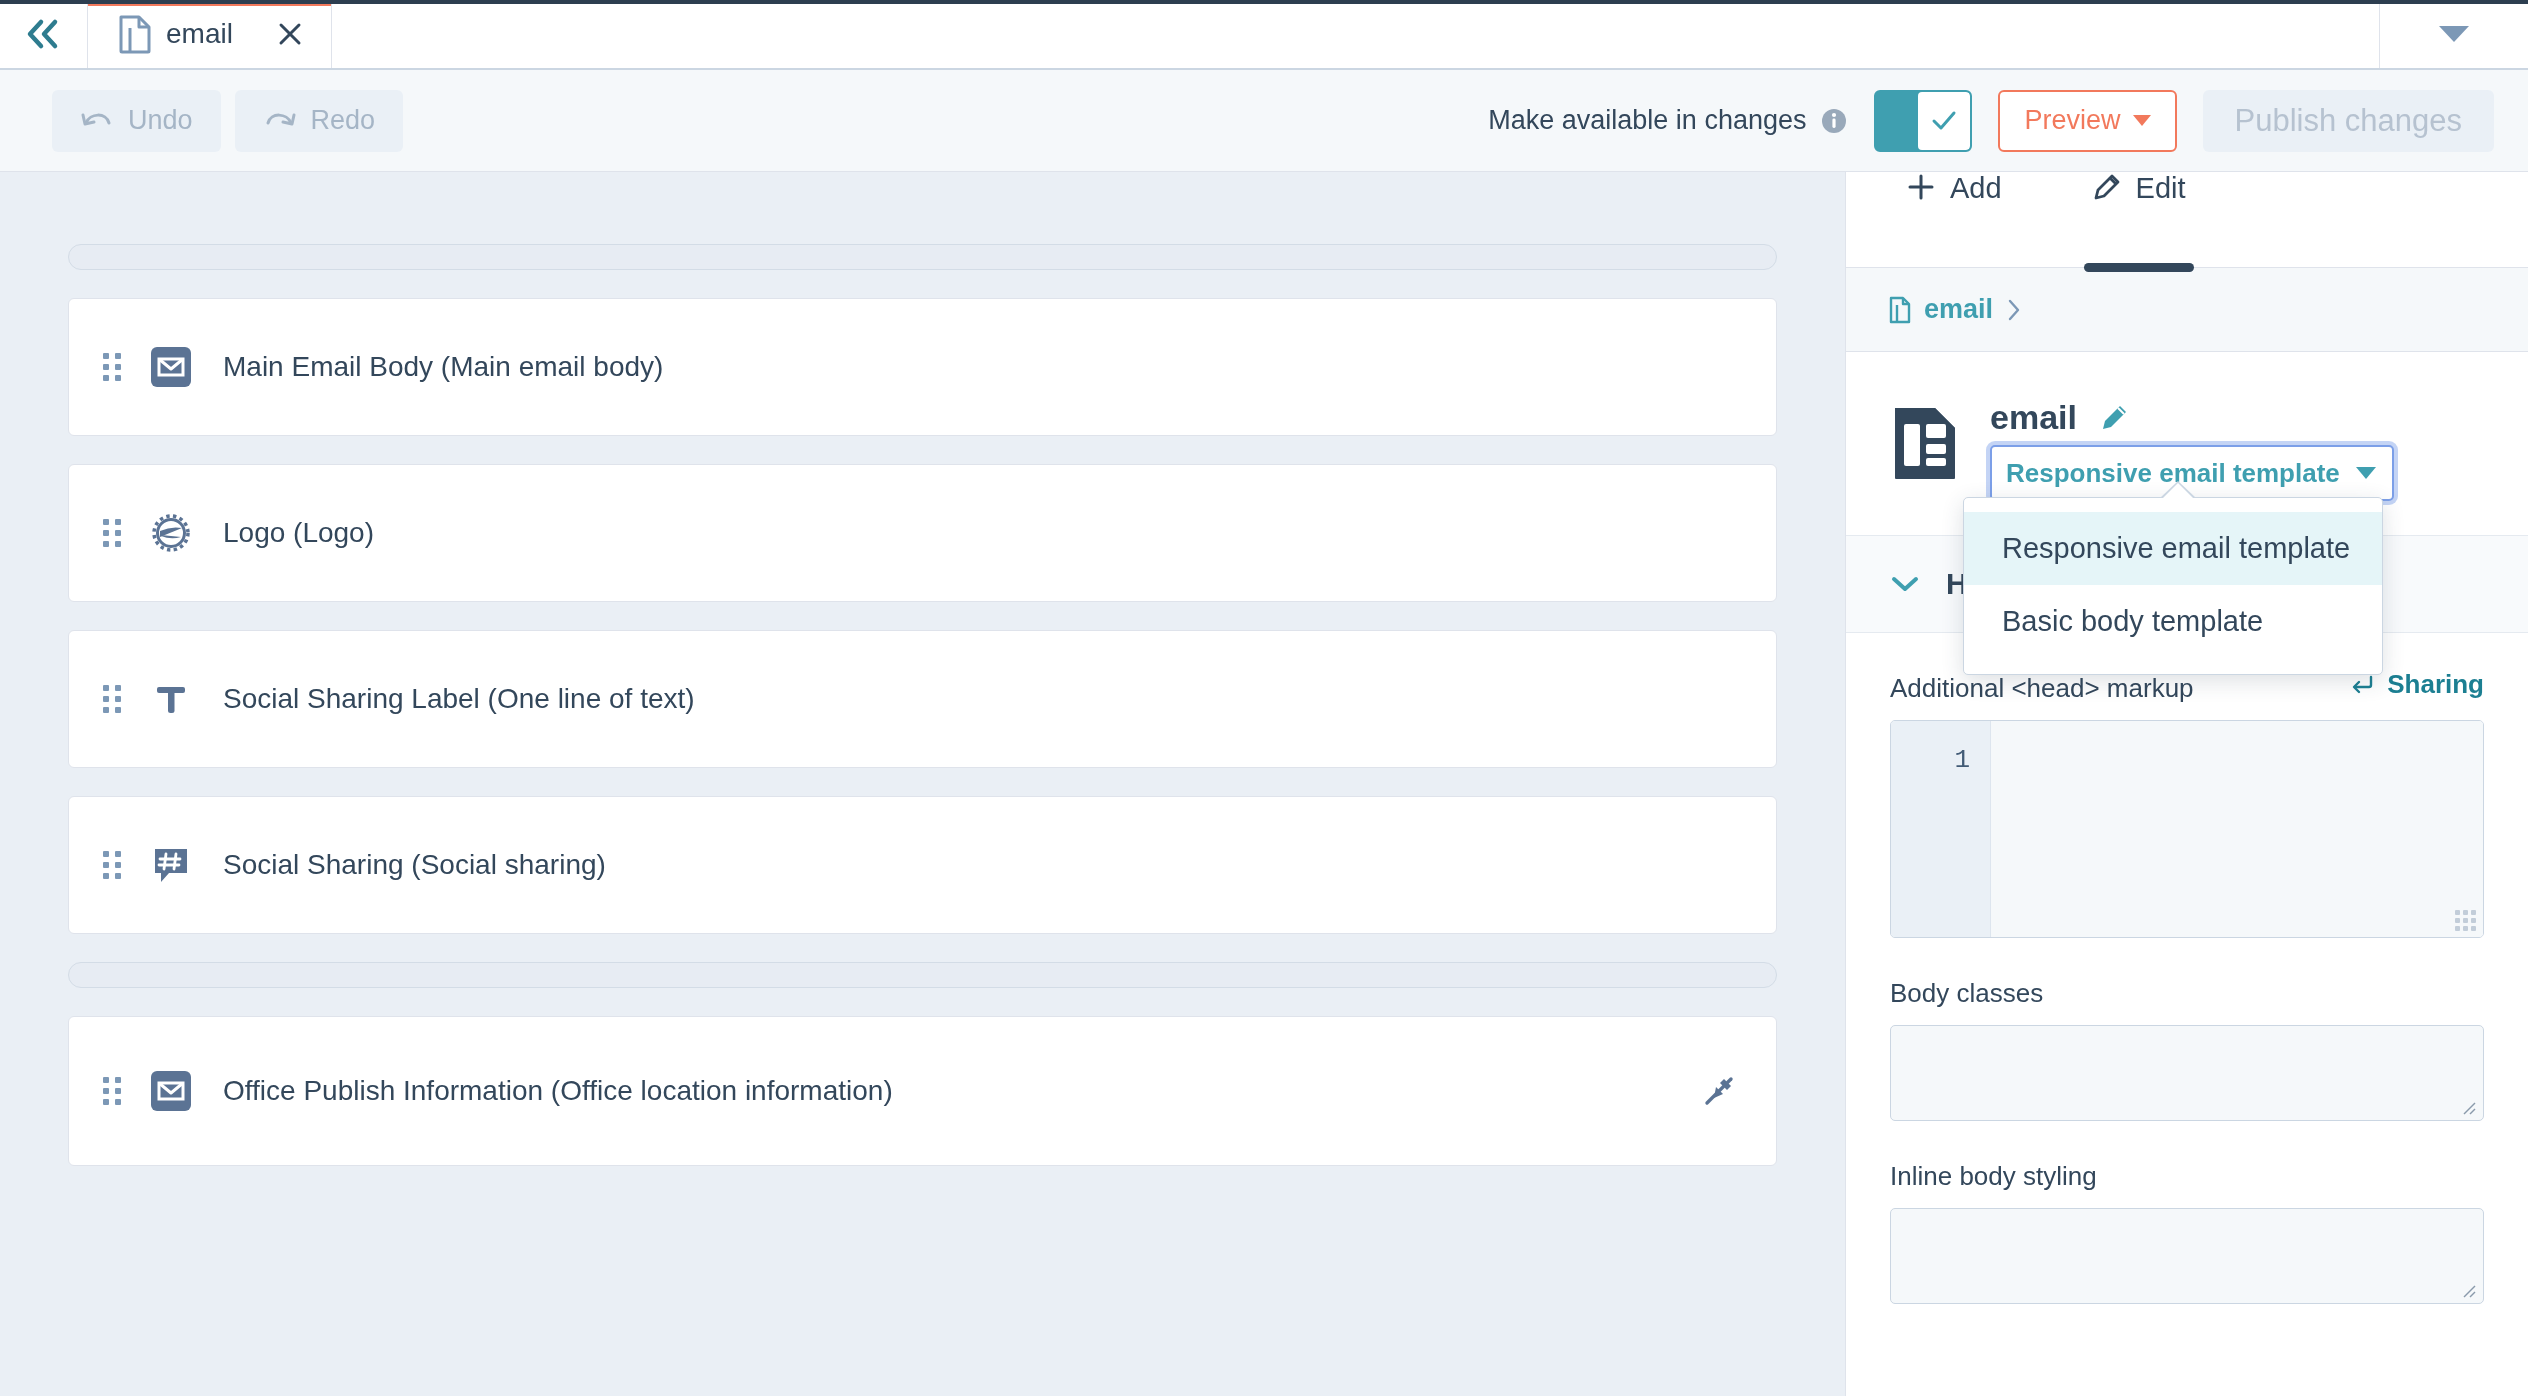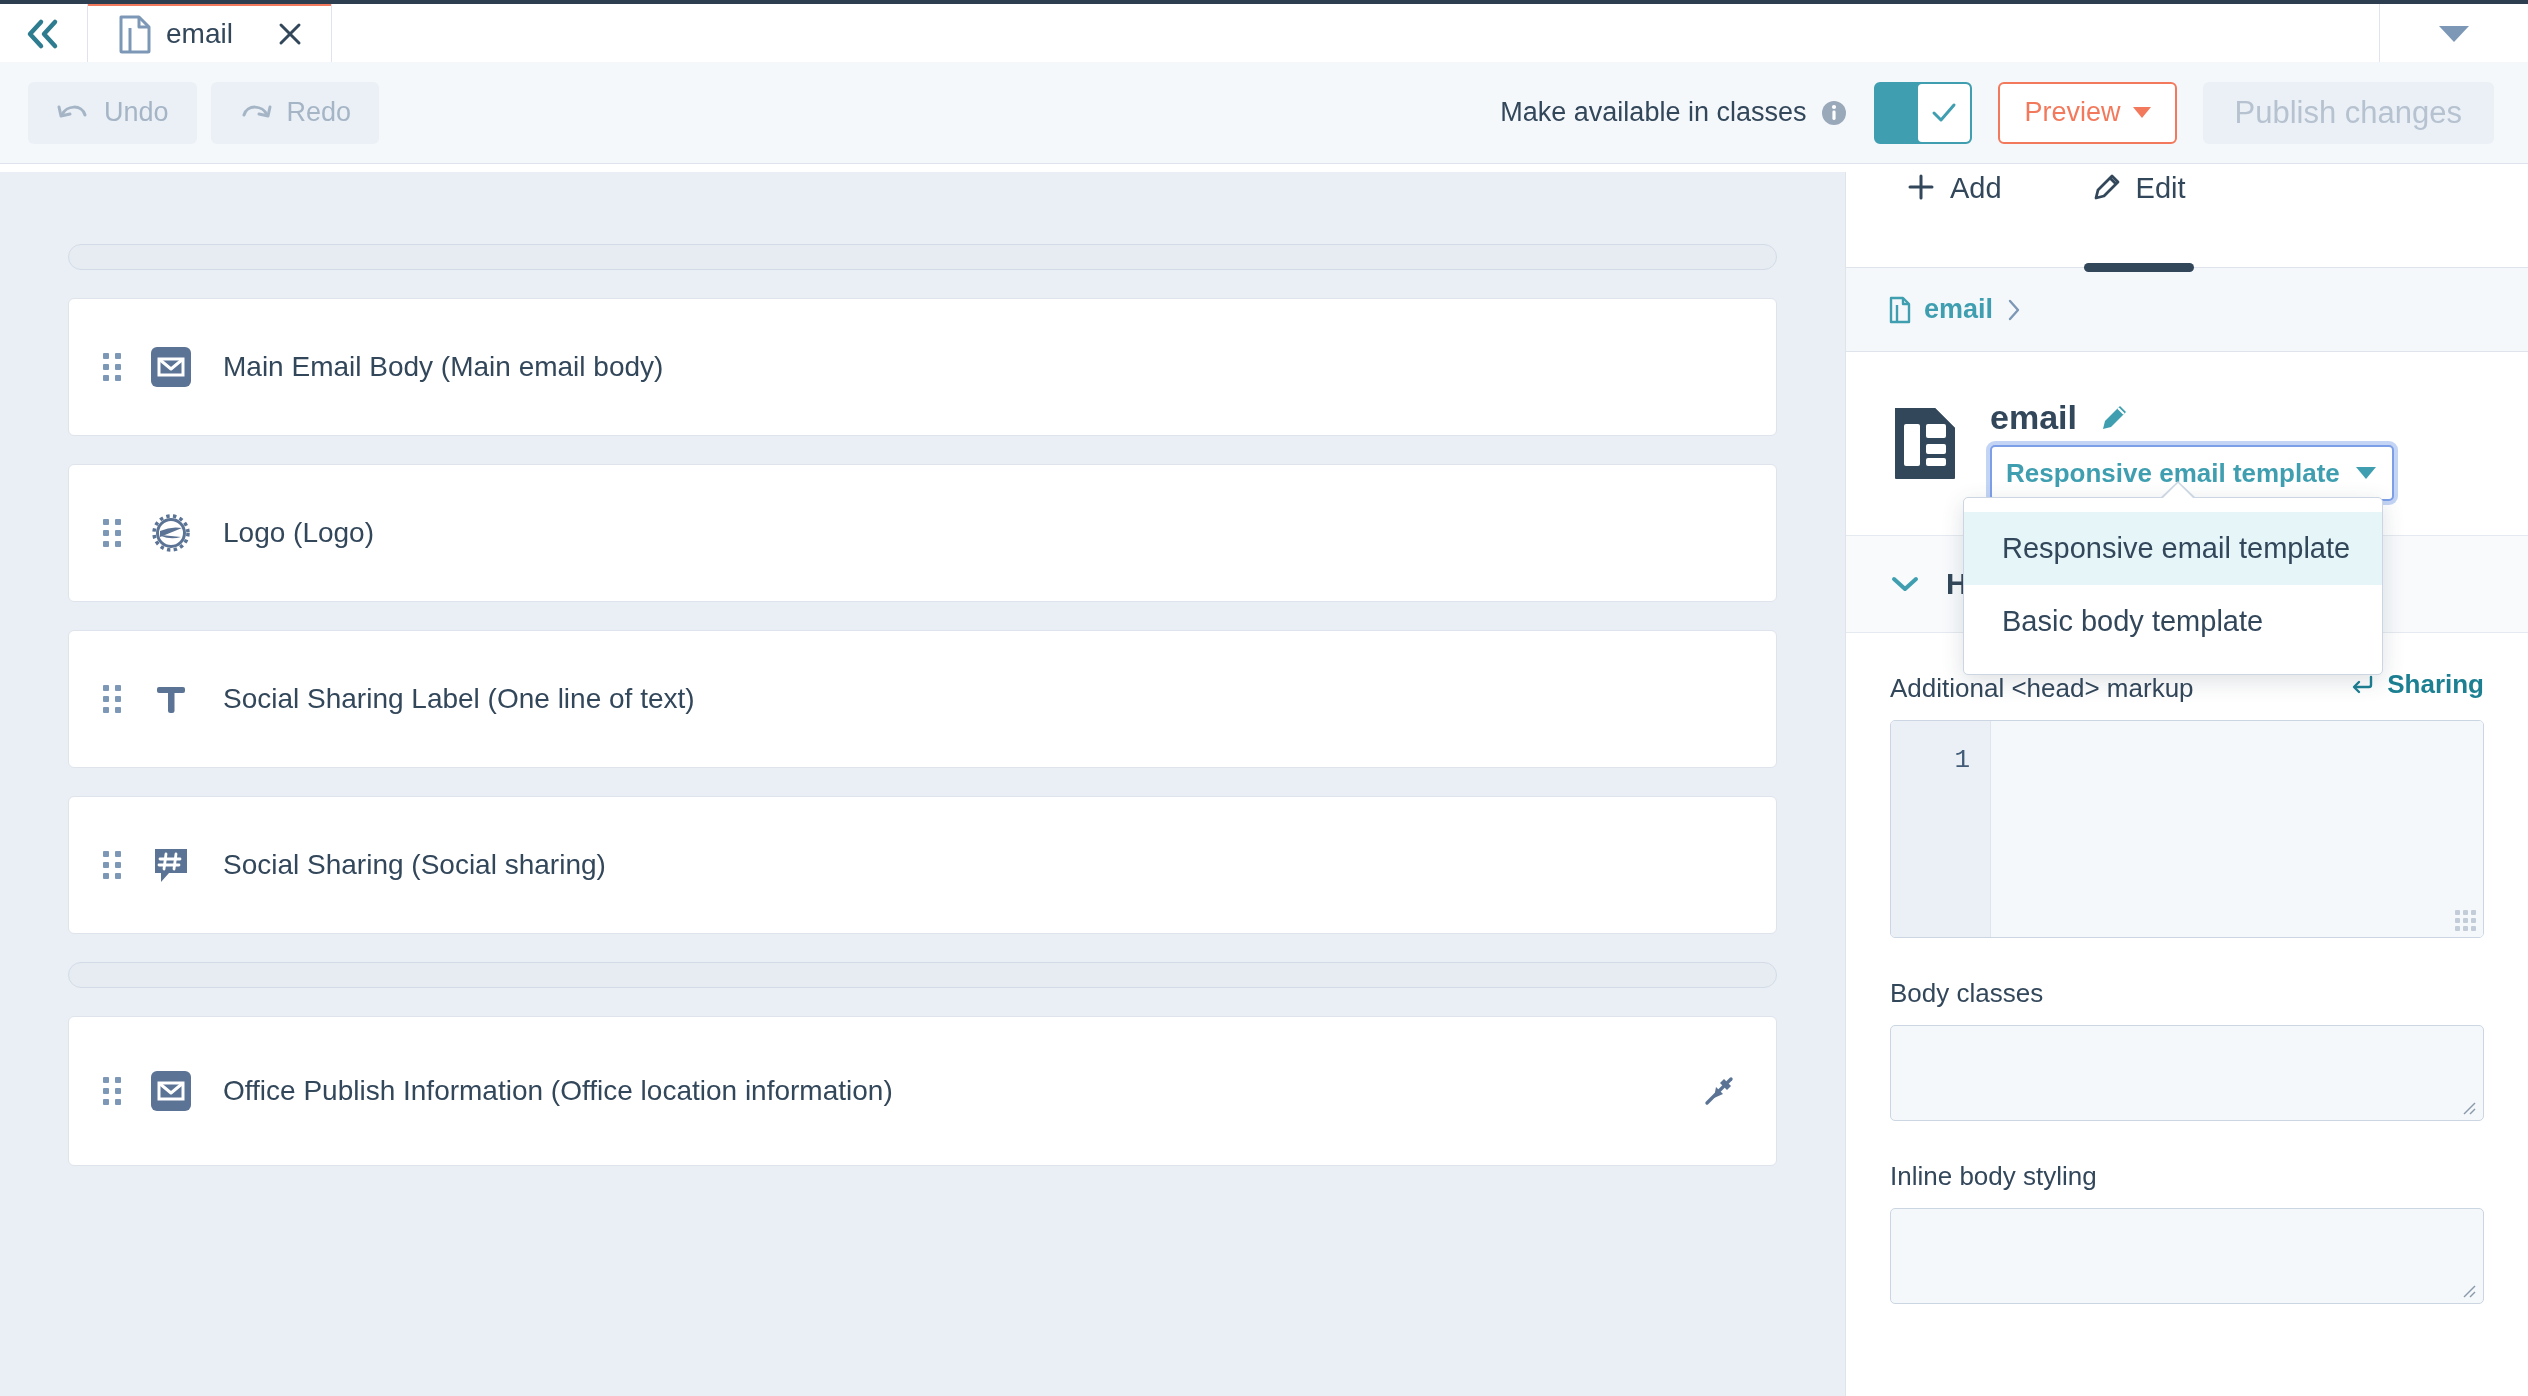--- a/index.html
+++ b/index.html
@@ -52,24 +52,24 @@
     display: flex; align-items: center; justify-content: center;
     background: #ffffff; cursor: pointer;
   }
   .navy-strip {
     position: absolute; top: 0; left: 0; width: 2528px; height: 4px;
     background: #2d3e50; z-index: 5;
   }
 
   
   .toolbar {
-    position: absolute; top: 62px; left: 0; width: 2528px; height: 102px;
+    position: absolute; top: 70px; left: 0; width: 2528px; height: 102px;
     background: #f5f8fa;
     border-bottom: 1px solid #dfe3eb;
-    display: flex; align-items: center;
+    display: flex; align-items: center; padding-left: 24px;
   }
   .tb-left { display: flex; align-items: center; gap: 14px; padding-left: 28px; }
   .tb-btn-ghost {
     height: 62px; padding: 0 28px;
     background: #eaf0f6; border: none; border-radius: 6px;
     display: flex; align-items: center; gap: 14px;
     font-size: 27px; color: #a5b5c6;
     font-family: "Liberation Sans", sans-serif;
     cursor: default;
   }
@@ -367,21 +367,21 @@
         <svg width="34" height="24" viewBox="0 0 34 24">
           <path d="M28 14 C24 4, 8 3, 5 14" fill="none" stroke="#a5b5c6" stroke-width="3" stroke-linecap="round"></path>
           <polyline points="31,6 29,15 20,13" fill="none" stroke="#a5b5c6" stroke-width="3" stroke-linecap="round" stroke-linejoin="round"></polyline>
         </svg>
         <span>Redo</span>
       </button>
     </div>
 
     <div class="tb-right">
       <div class="avail-label">
-        <span>Make available in classes</span>
+        <span>Make available in changes</span>
         <svg class="info-icon" width="28" height="28" viewBox="0 0 28 28">
           <circle cx="14" cy="14" r="12" fill="#99a9ba"></circle>
           <circle cx="14" cy="8" r="2.1" fill="#ffffff"></circle>
           <rect x="12.4" y="11.6" width="3.2" height="9.4" rx="1.4" fill="#ffffff"></rect>
         </svg>
       </div>
 
       <div class="toggle">
         <div class="toggle-knob">
           <svg width="28" height="24" viewBox="0 0 28 24">

